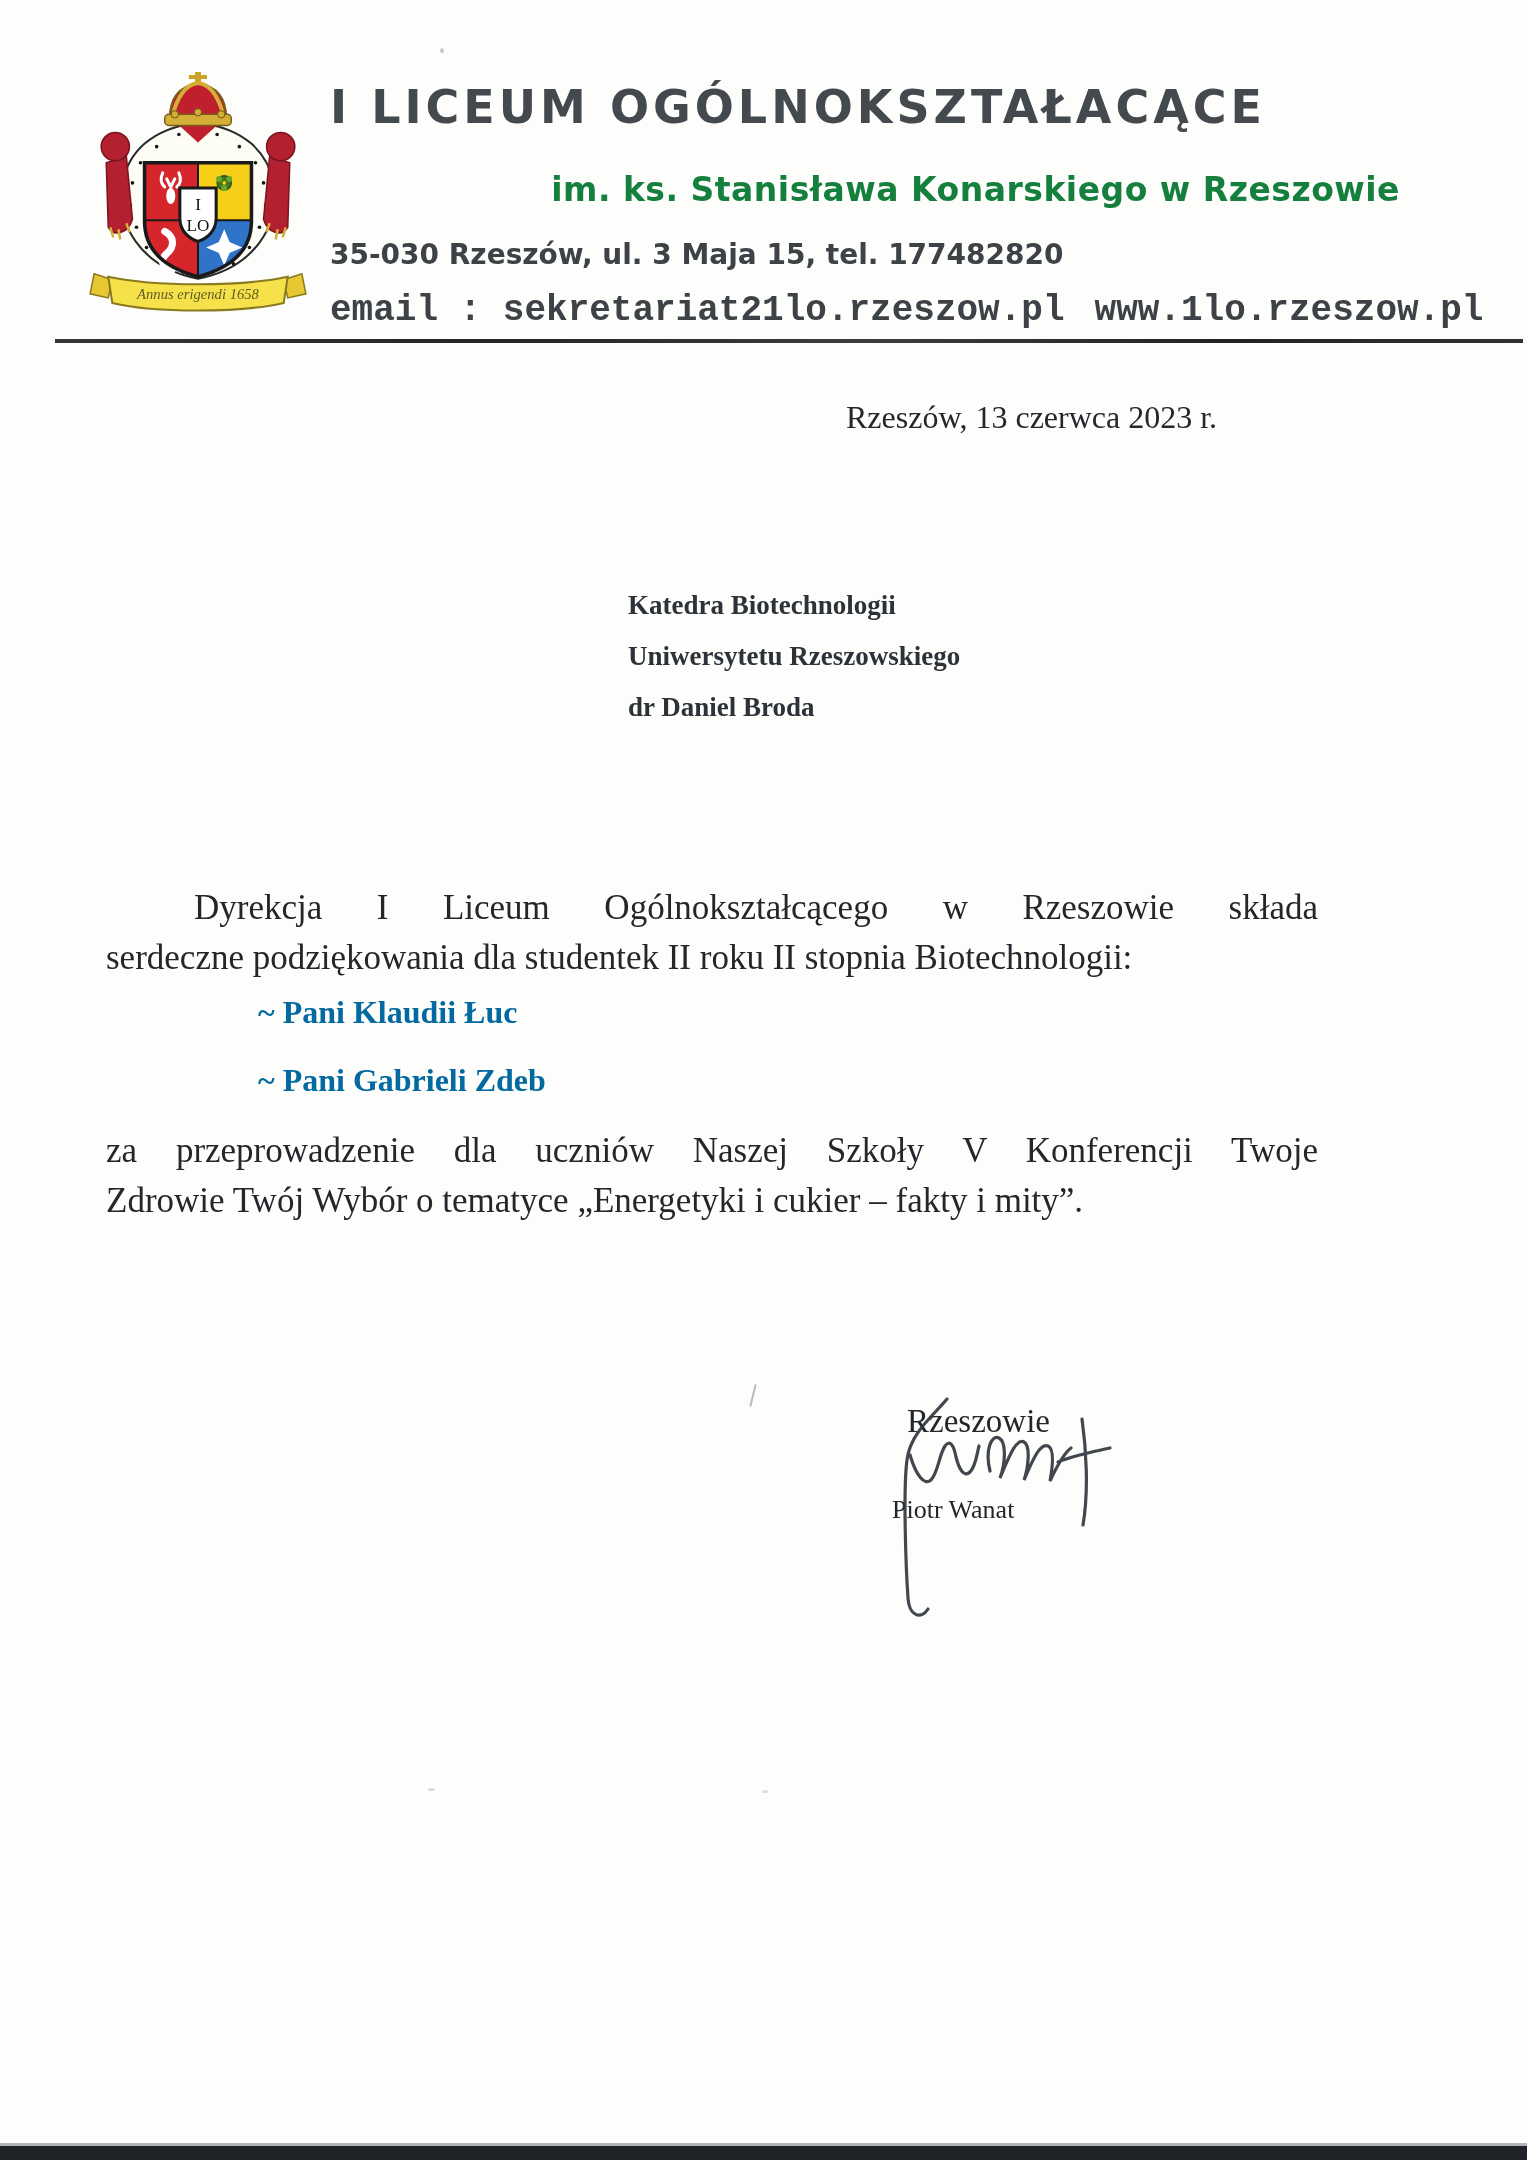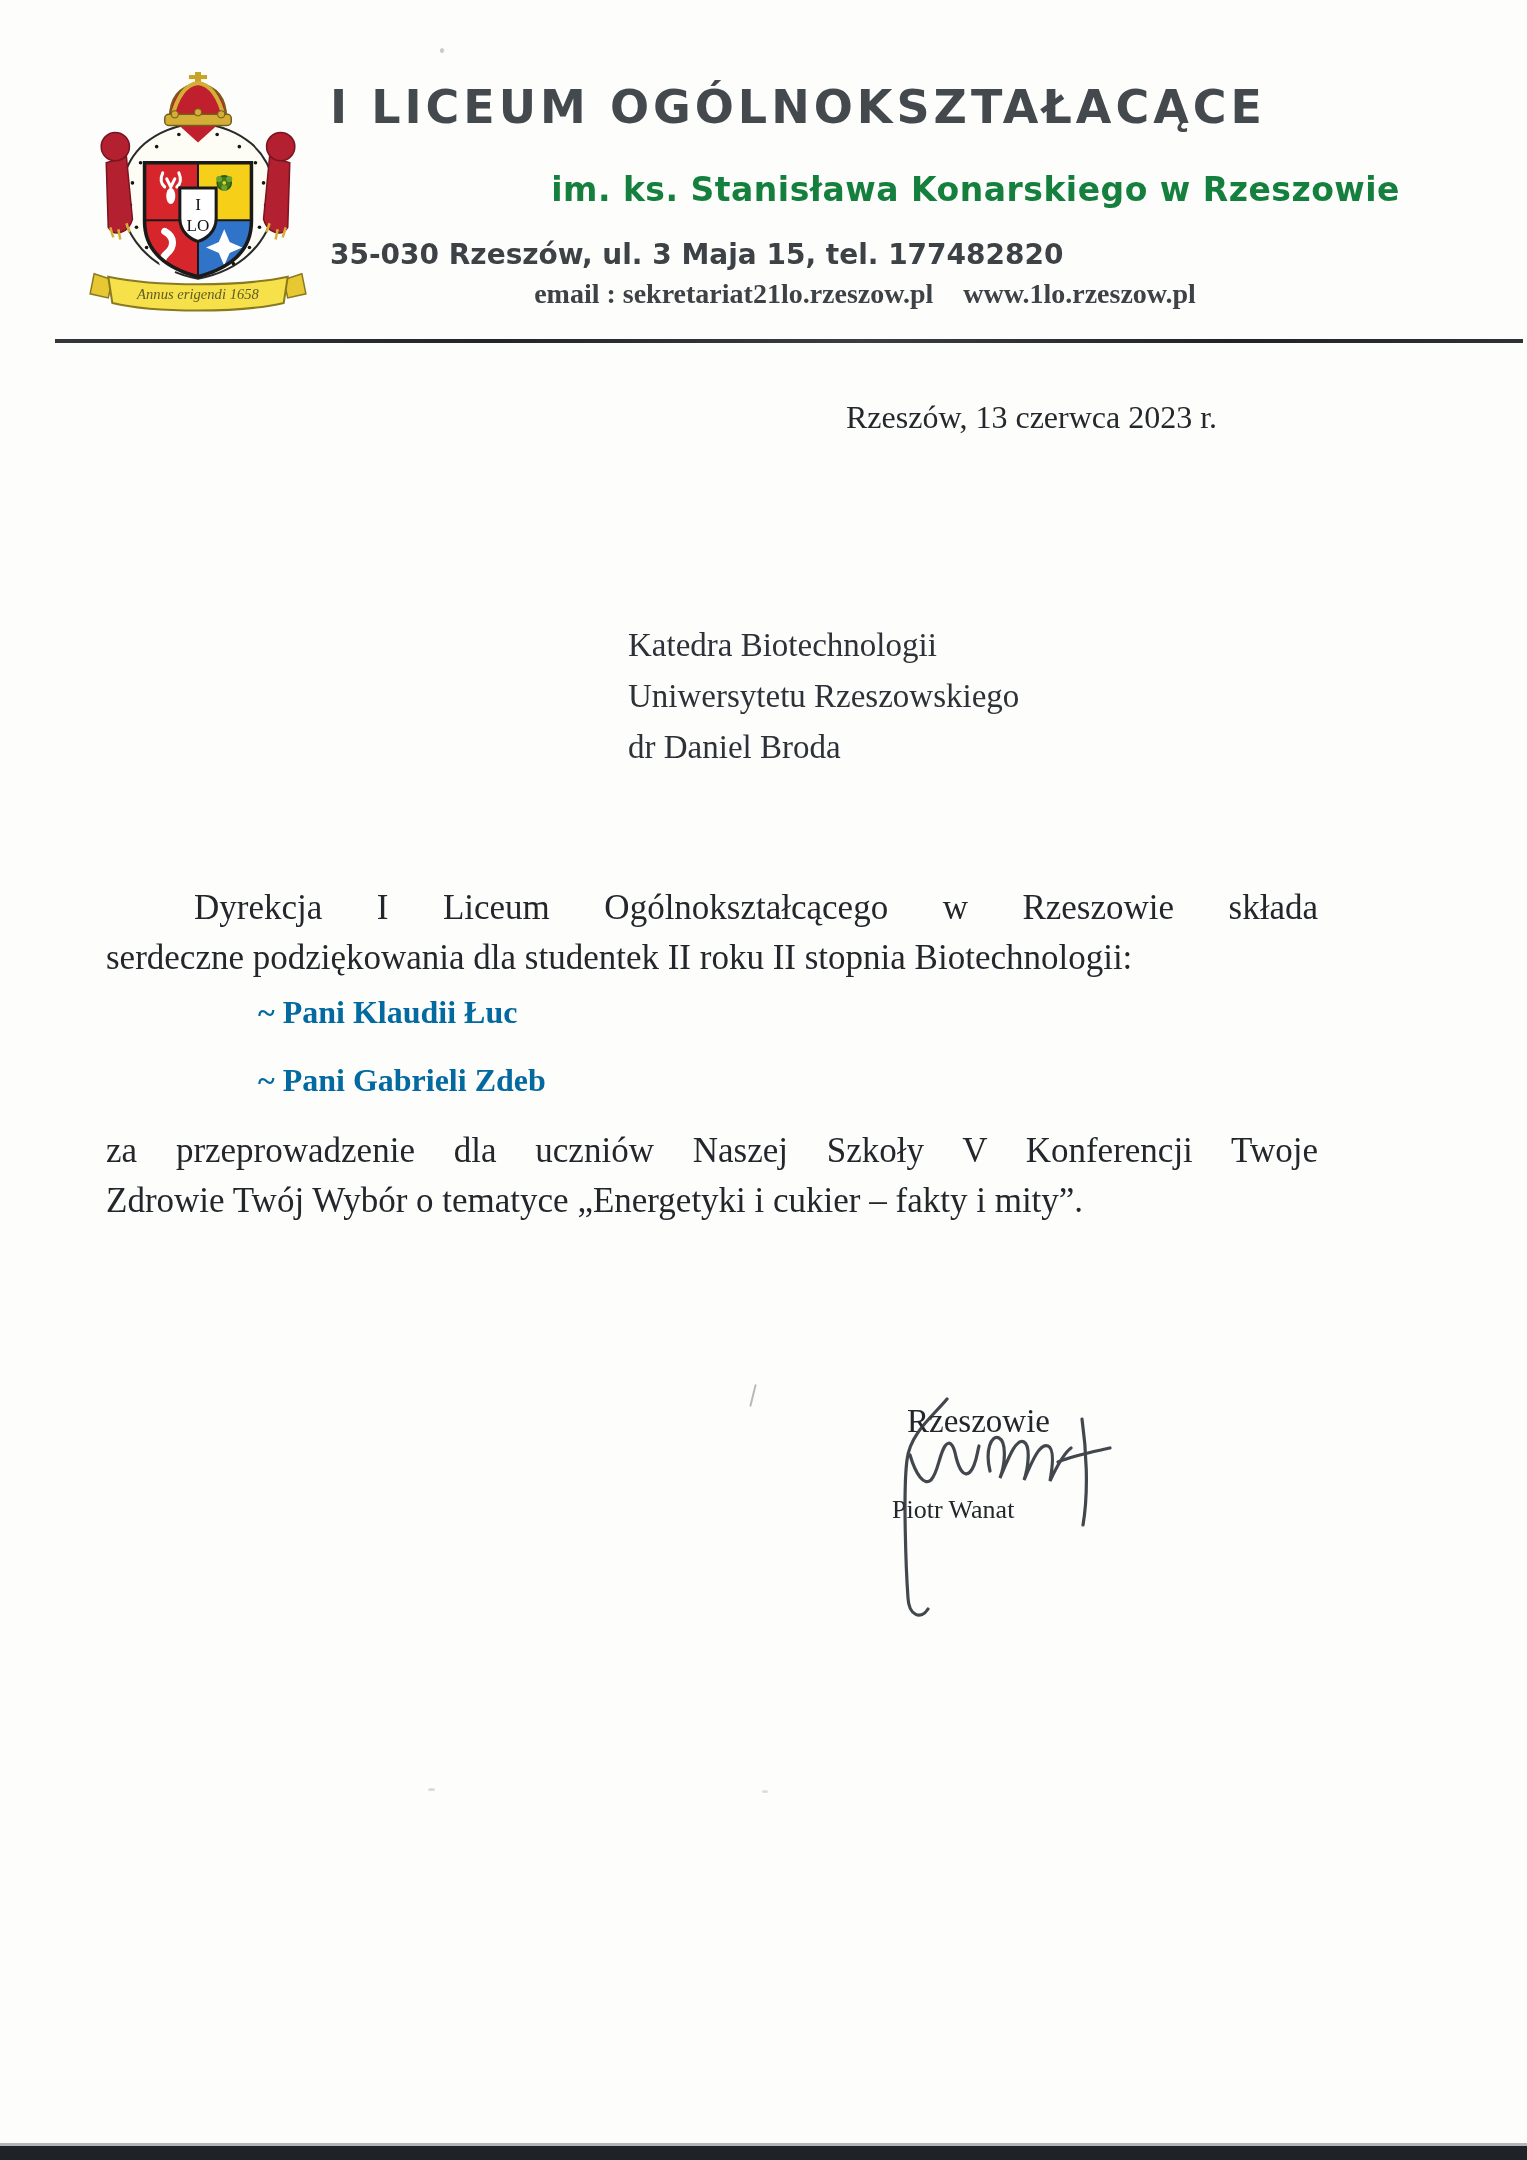--- a/index.html
+++ b/index.html
@@ -24,37 +24,37 @@
     text-align:right;font-family:"DejaVu Sans",sans-serif;
     font-size:33px;font-weight:600;letter-spacing:0.5px;color:#15803d;
     white-space:nowrap;
   }
   .hdr-addr{
     position:absolute;left:330px;top:238px;width:1070px;
     font-family:"DejaVu Sans",sans-serif;
     font-size:28px;font-weight:600;color:#3d4247;white-space:nowrap;
   }
   .hdr-mail{
-    position:absolute;left:330px;top:278px;width:1070px;
-    text-align:center;font-family:Liberation Serif, serif;
-    font-size:28px;font-weight:600;color:#3d4247;white-space:nowrap;
+    position:absolute;left:330px;top:290px;width:1070px;
+    text-align:center;font-family:Liberation Mono, monospace;
+    font-size:36px;font-weight:600;color:#3d4247;white-space:nowrap;
   }
   .hdr-mail .gap{display:inline-block;width:30px;}
   .rule{
     position:absolute;left:55px;top:339px;width:1468px;height:4px;
     background:linear-gradient(90deg,#33363a 0%,#232629 30%,#3a3d41 55%,#202327 80%,#2e3135 100%);
   }
   
   .date-line{
     position:absolute;left:846px;top:399px;
     font-size:32px;color:#24272c;white-space:nowrap;
   }
   .recipient{
-    position:absolute;left:628px;top:620px;
-    font-size:33px;font-weight:normal;line-height:51px;color:#2d3238;
+    position:absolute;left:628px;top:580px;
+    font-size:27px;font-weight:bold;line-height:51px;color:#2d3238;
   }
   .para{
     position:absolute;left:106px;width:1212px;
     font-size:35px;line-height:50px;color:#23262b;
   }
   .para .l-just{text-align:justify;text-align-last:justify;}
   .para .l-first{text-indent:88px;}
   .para1{top:883px;}
   .para2{top:1126px;}
   .names{

